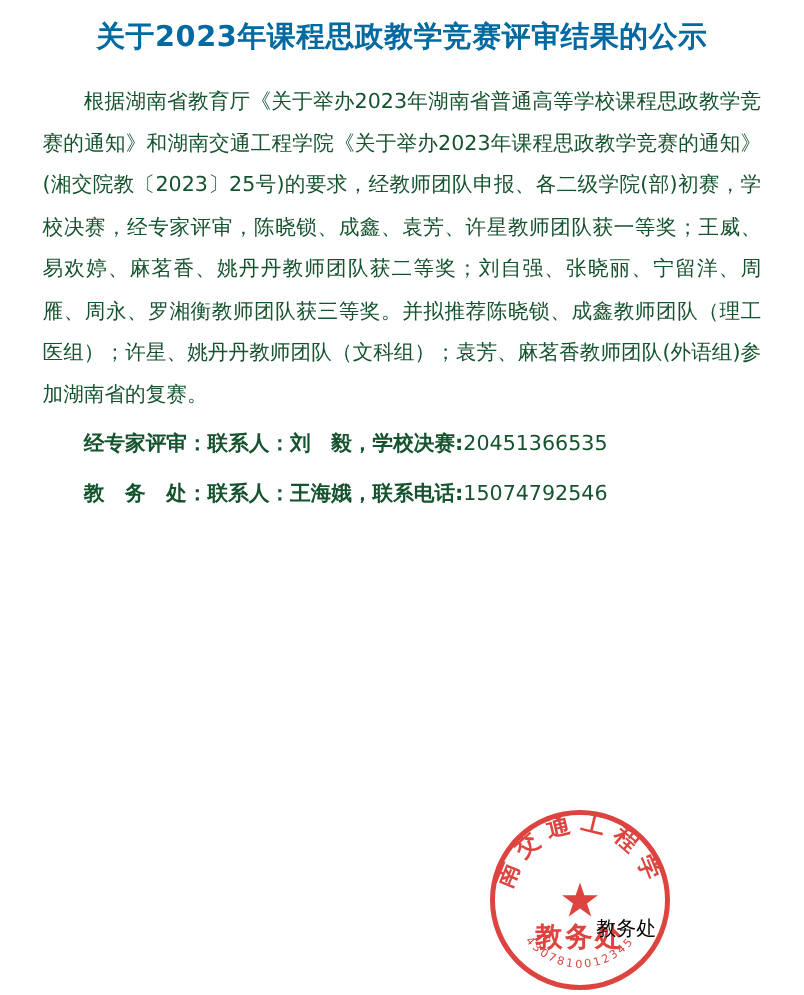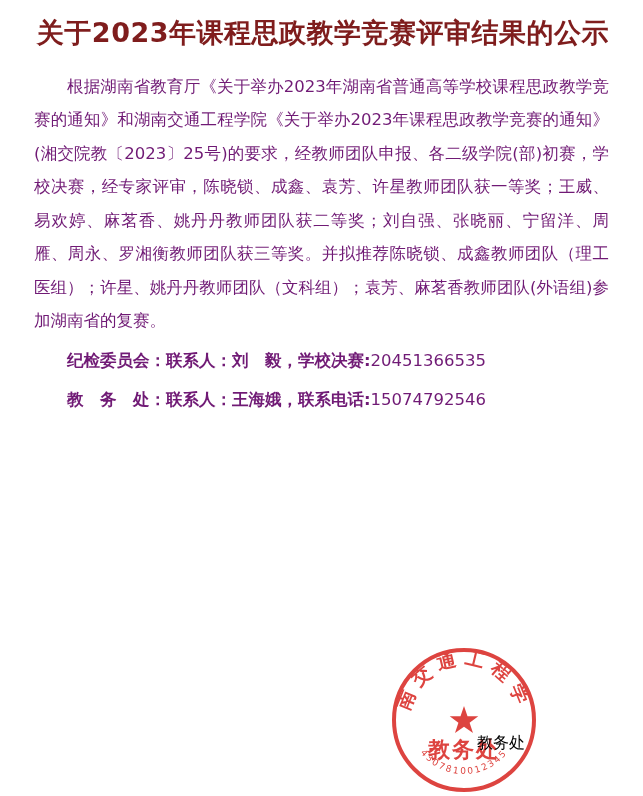--- a/index.html
+++ b/index.html
@@ -16,35 +16,35 @@
     color: #000000;
   }
   .page {
     position: relative;
     width: 643px;
     height: 796px;
     box-sizing: border-box;
     padding: 0 34px;
   }
   .doc-title {
-    text-align: right;
-    font-size: 27px;
+    text-align: center;
+    font-size: 23px;
     font-weight: bold;
     letter-spacing: 0.5px;
     margin: 14px 0 0 0;
     line-height: 1.4;
-    color: #7f1d1d;
+    color: #0369a1;
   }
   .body-text {
     margin-top: 18px;
     font-size: 16.5px;
     line-height: 2.03;
     text-align: justify;
     text-justify: inter-ideograph;
-    color: #701a75;
+    color: #14532d;
   }
   .para {
     text-indent: 2em;
     margin: 0 0 0 0;
   }
   .para + .para {
     margin-top: 0px;
   }
   .contact-line {
     text-indent: 2em;
@@ -79,21 +79,21 @@
 <body>
 
 <div class="page">
 
   <h1 class="doc-title">关于2023年课程思政教学竞赛评审结果的公示</h1>
 
   <div class="body-text">
     <p class="para">根据湖南省教育厅《关于举办2023年湖南省普通高等学校课程思政教学竞赛的通知》和湖南交通工程学院《关于举办2023年课程思政教学竞赛的通知》(湘交院教〔2023〕25号)的要求，经教师团队申报、各二级学院(部)初赛，学校决赛，经专家评审，陈晓锁、成鑫、袁芳、许星教师团队获一等奖；王威、易欢婷、麻茗香、姚丹丹教师团队获二等奖；刘自强、张晓丽、宁留洋、周雁、周永、罗湘衡教师团队获三等奖。并拟推荐陈晓锁、成鑫教师团队（理工医组）；许星、姚丹丹教师团队（文科组）；袁芳、麻茗香教师团队(外语组)参加湖南省的复赛。</p>
 
     <div class="contact-line">
-      <span class="contact-label">纪检委员会：</span><span class="contact-label">联系人：刘　毅，学校决赛:</span><span>20451366535</span>
+      <span class="contact-label">经专家评审：</span><span class="contact-label">联系人：刘　毅，学校决赛:</span><span>20451366535</span>
     </div>
 
     <div class="contact-line">
       <span class="contact-label">教　务　处：</span><span class="contact-label">联系人：王海娥，联系电话:</span><span>15074792546</span>
     </div>
   </div>
 
   <div class="stamp">
     <svg width="150" height="150" viewBox="0 0 150 150" xmlns="http://www.w3.org/2000/svg">
       <g opacity="0.85">

